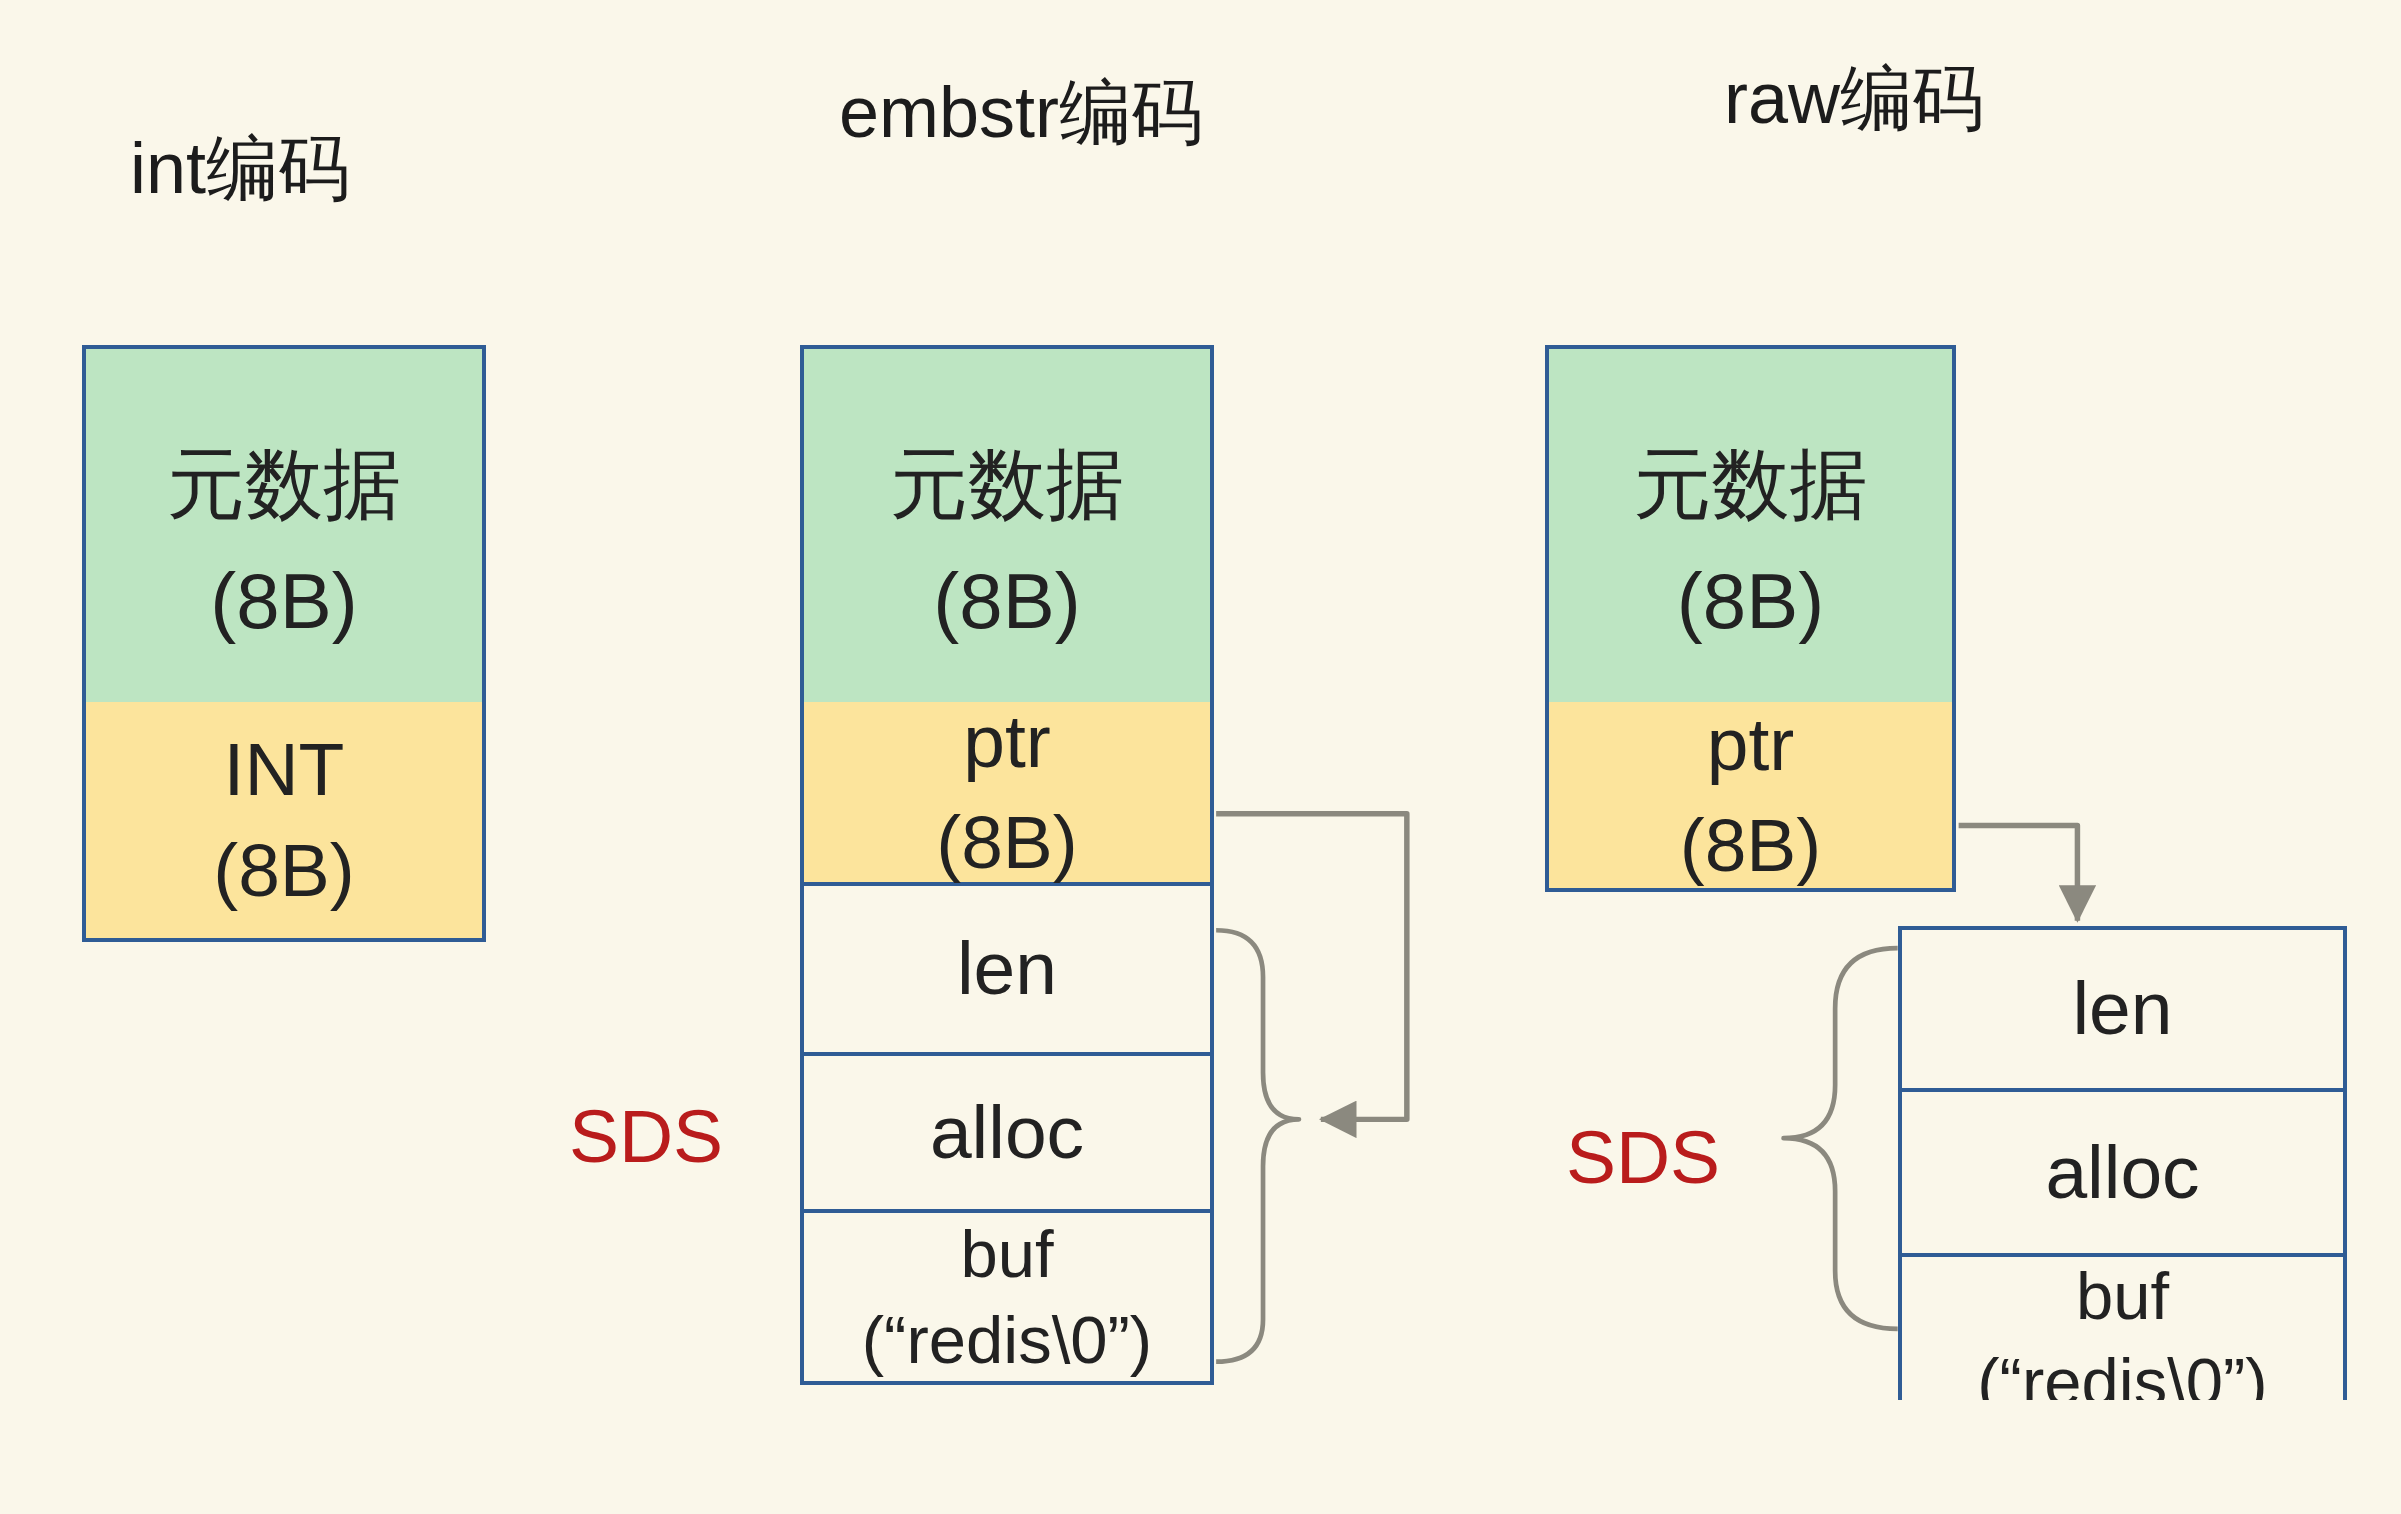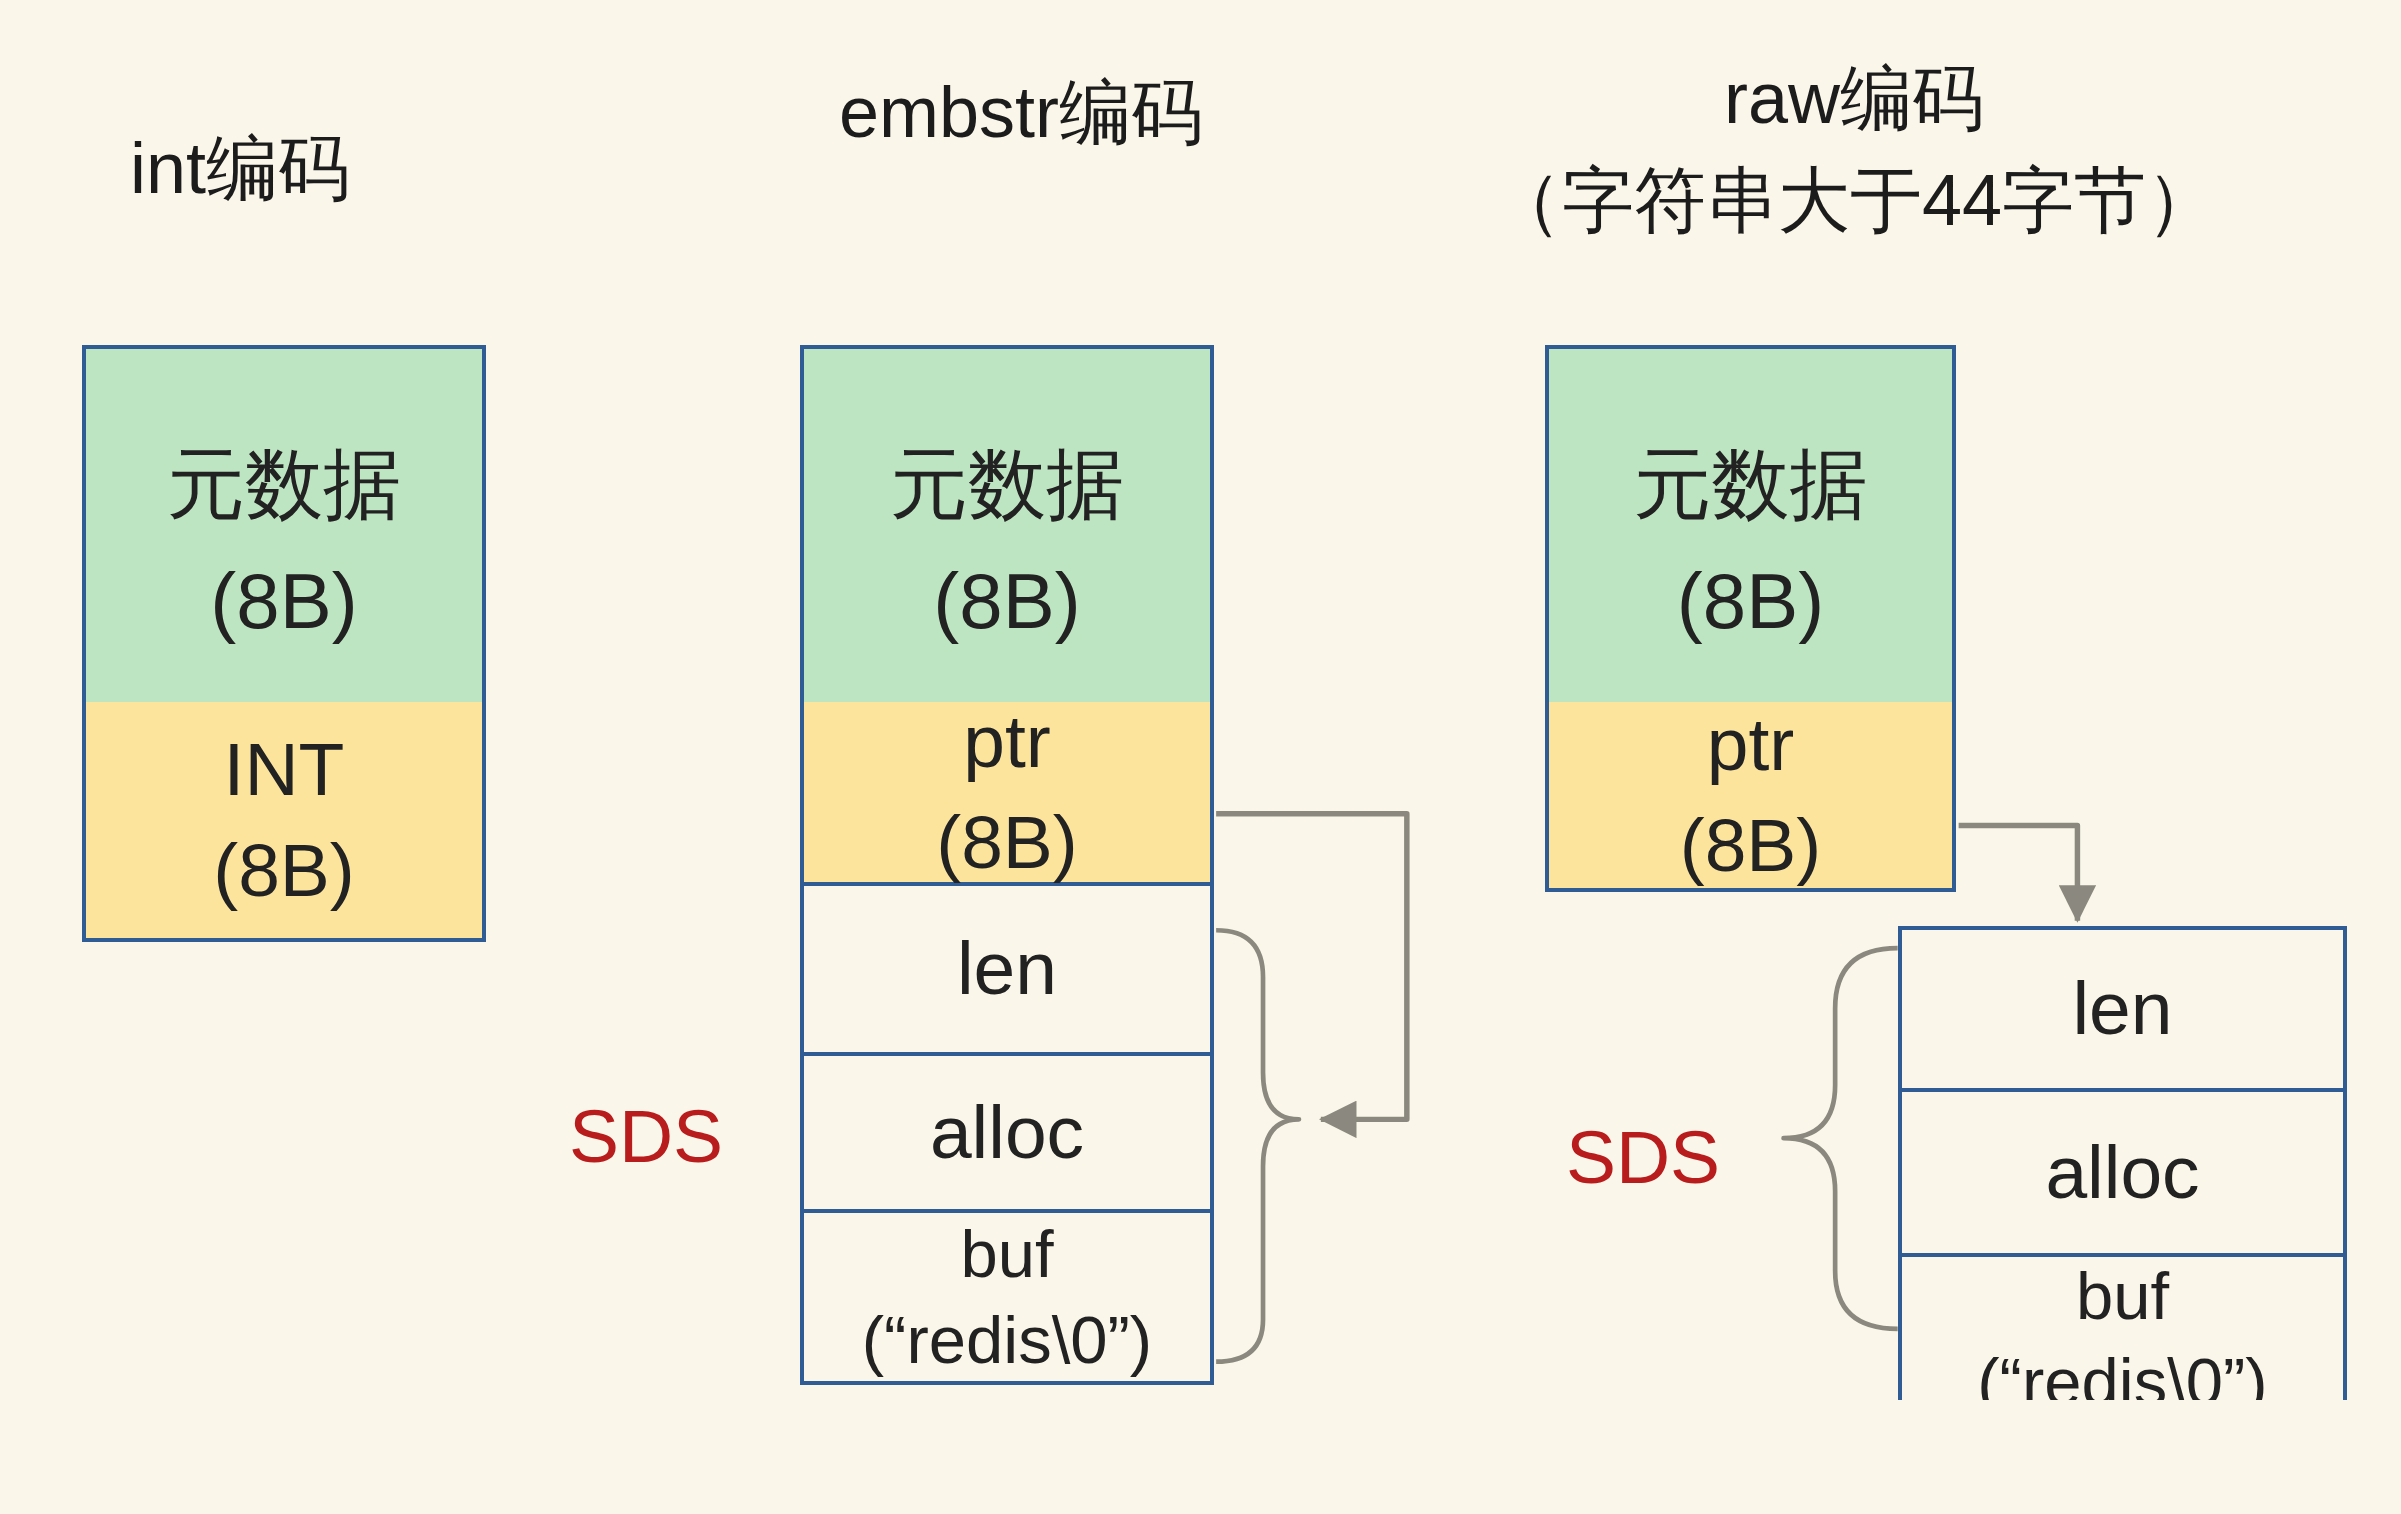--- a/index.html
+++ b/index.html
@@ -70,21 +70,20 @@
 <div id="canvas">
 
   <div class="title" style="left:240px;top:117px;">
     <div>int编码</div>
   </div>
   <div class="title" style="left:1021px;top:61px;">
     <div>embstr编码</div>
   </div>
   <div class="title" style="left:1854px;top:47px;">
     <div>raw编码</div>
-    <div>（字符串大于44字节）</div>
   </div>
 
   <div class="cell green t-lg" style="left:82px;top:307px;width:404px;height:395px;">
     <div>元数据</div>
     <div>(8B)</div>
   </div>
   <div class="cell yellow no-top t-md" style="left:82px;top:702px;width:404px;height:240px;">
     <div>INT</div>
     <div>(8B)</div>
   </div>

